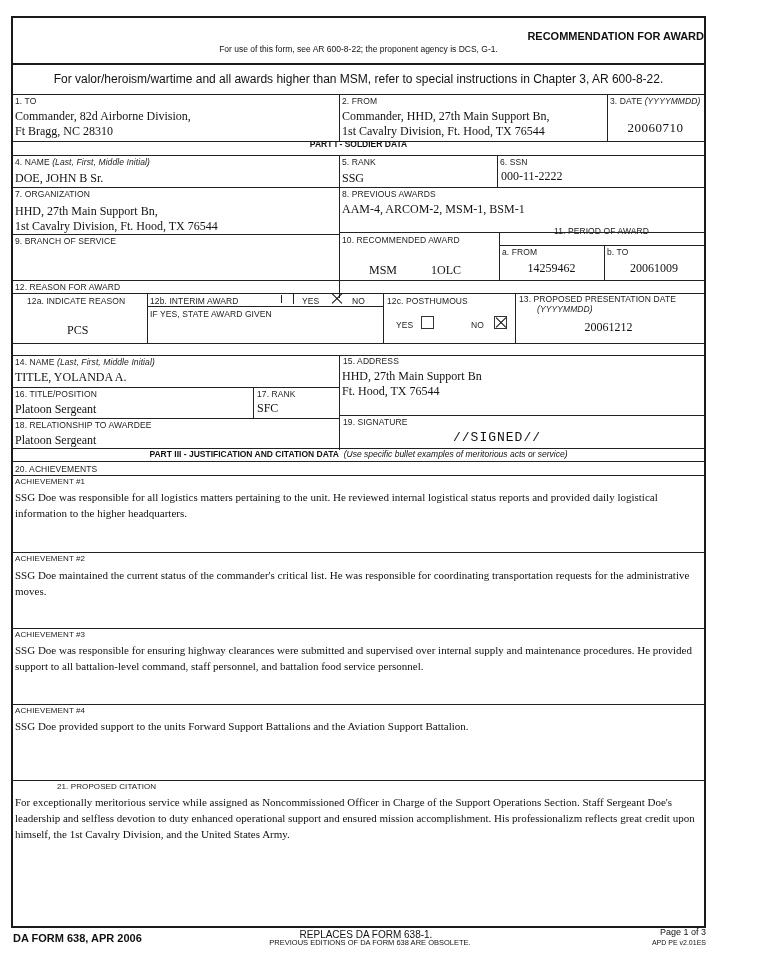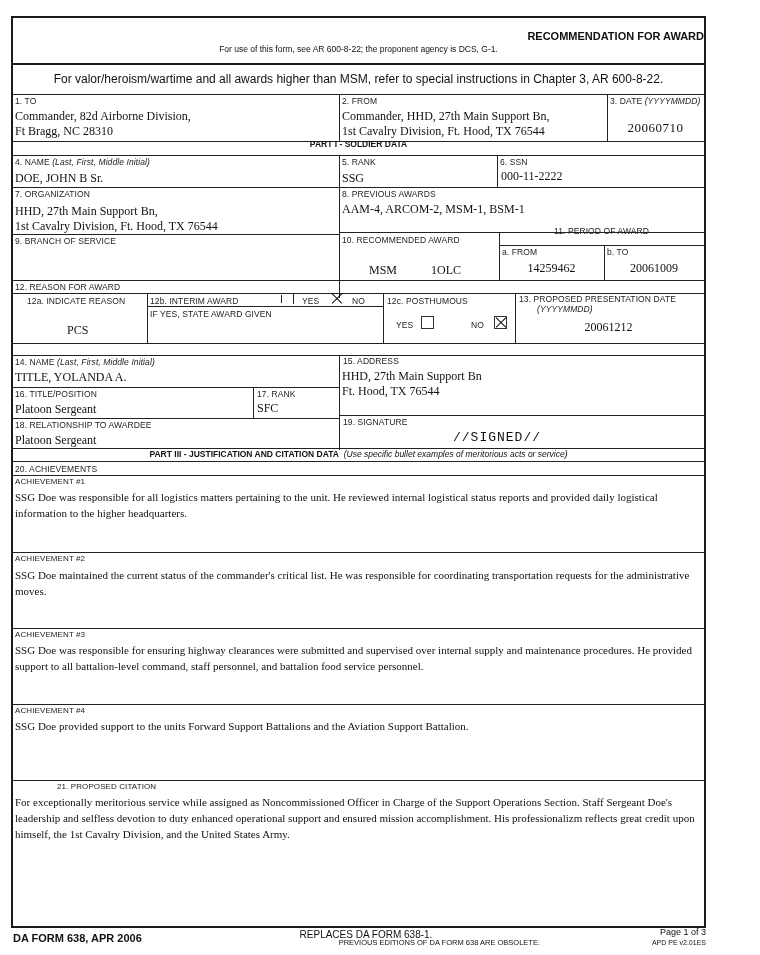--- a/index.html
+++ b/index.html
@@ -146,15 +146,15 @@
   <div class="lbl" style="left:2px;top:688px;font-size:8px;">ACHIEVEMENT #4</div>
   <div class="para" style="left:2px;top:700px;width:686px;">SSG Doe provided support to the units Forward Support Battalions and the Aviation Support Battalion.</div>
   <div class="hl" style="left:0;top:762px;width:691px;"></div>
 
   <div class="lbl" style="left:2px;top:764px;font-size:8px;margin-left:42px;">21. PROPOSED CITATION</div>
   <div class="para" style="left:2px;top:776px;width:686px;">For exceptionally meritorious service while assigned as Noncommissioned Officer in Charge of the Support Operations Section.  Staff Sergeant Doe's leadership and selfless devotion to duty enhanced operational support and ensured mission accomplishment.  His professionalizm reflects great credit upon himself, the 1st Cavalry Division, and the United States Army.</div>
 </div>
 
 <div class="foot" style="left:13px;top:932px;font-size:11px;font-weight:bold;">DA FORM 638, APR 2006</div>
 <div class="foot" style="left:196px;top:929px;width:340px;text-align:center;font-size:10px;">REPLACES DA FORM 638-1.</div>
-<div class="foot" style="left:200px;top:938px;width:340px;text-align:right;font-size:7.5px;">PREVIOUS EDITIONS OF DA FORM 638 ARE OBSOLETE.</div>
+<div class="foot" style="left:200px;top:938px;width:340px;text-align:center;font-size:7.5px;">PREVIOUS EDITIONS OF DA FORM 638 ARE OBSOLETE.</div>
 <div class="foot" style="left:600px;top:927px;width:106px;text-align:right;font-size:9px;">Page 1 of 3</div>
 <div class="foot" style="left:600px;top:939px;width:106px;text-align:right;font-size:7px;">APD PE v2.01ES</div>
 
 </body></html>

